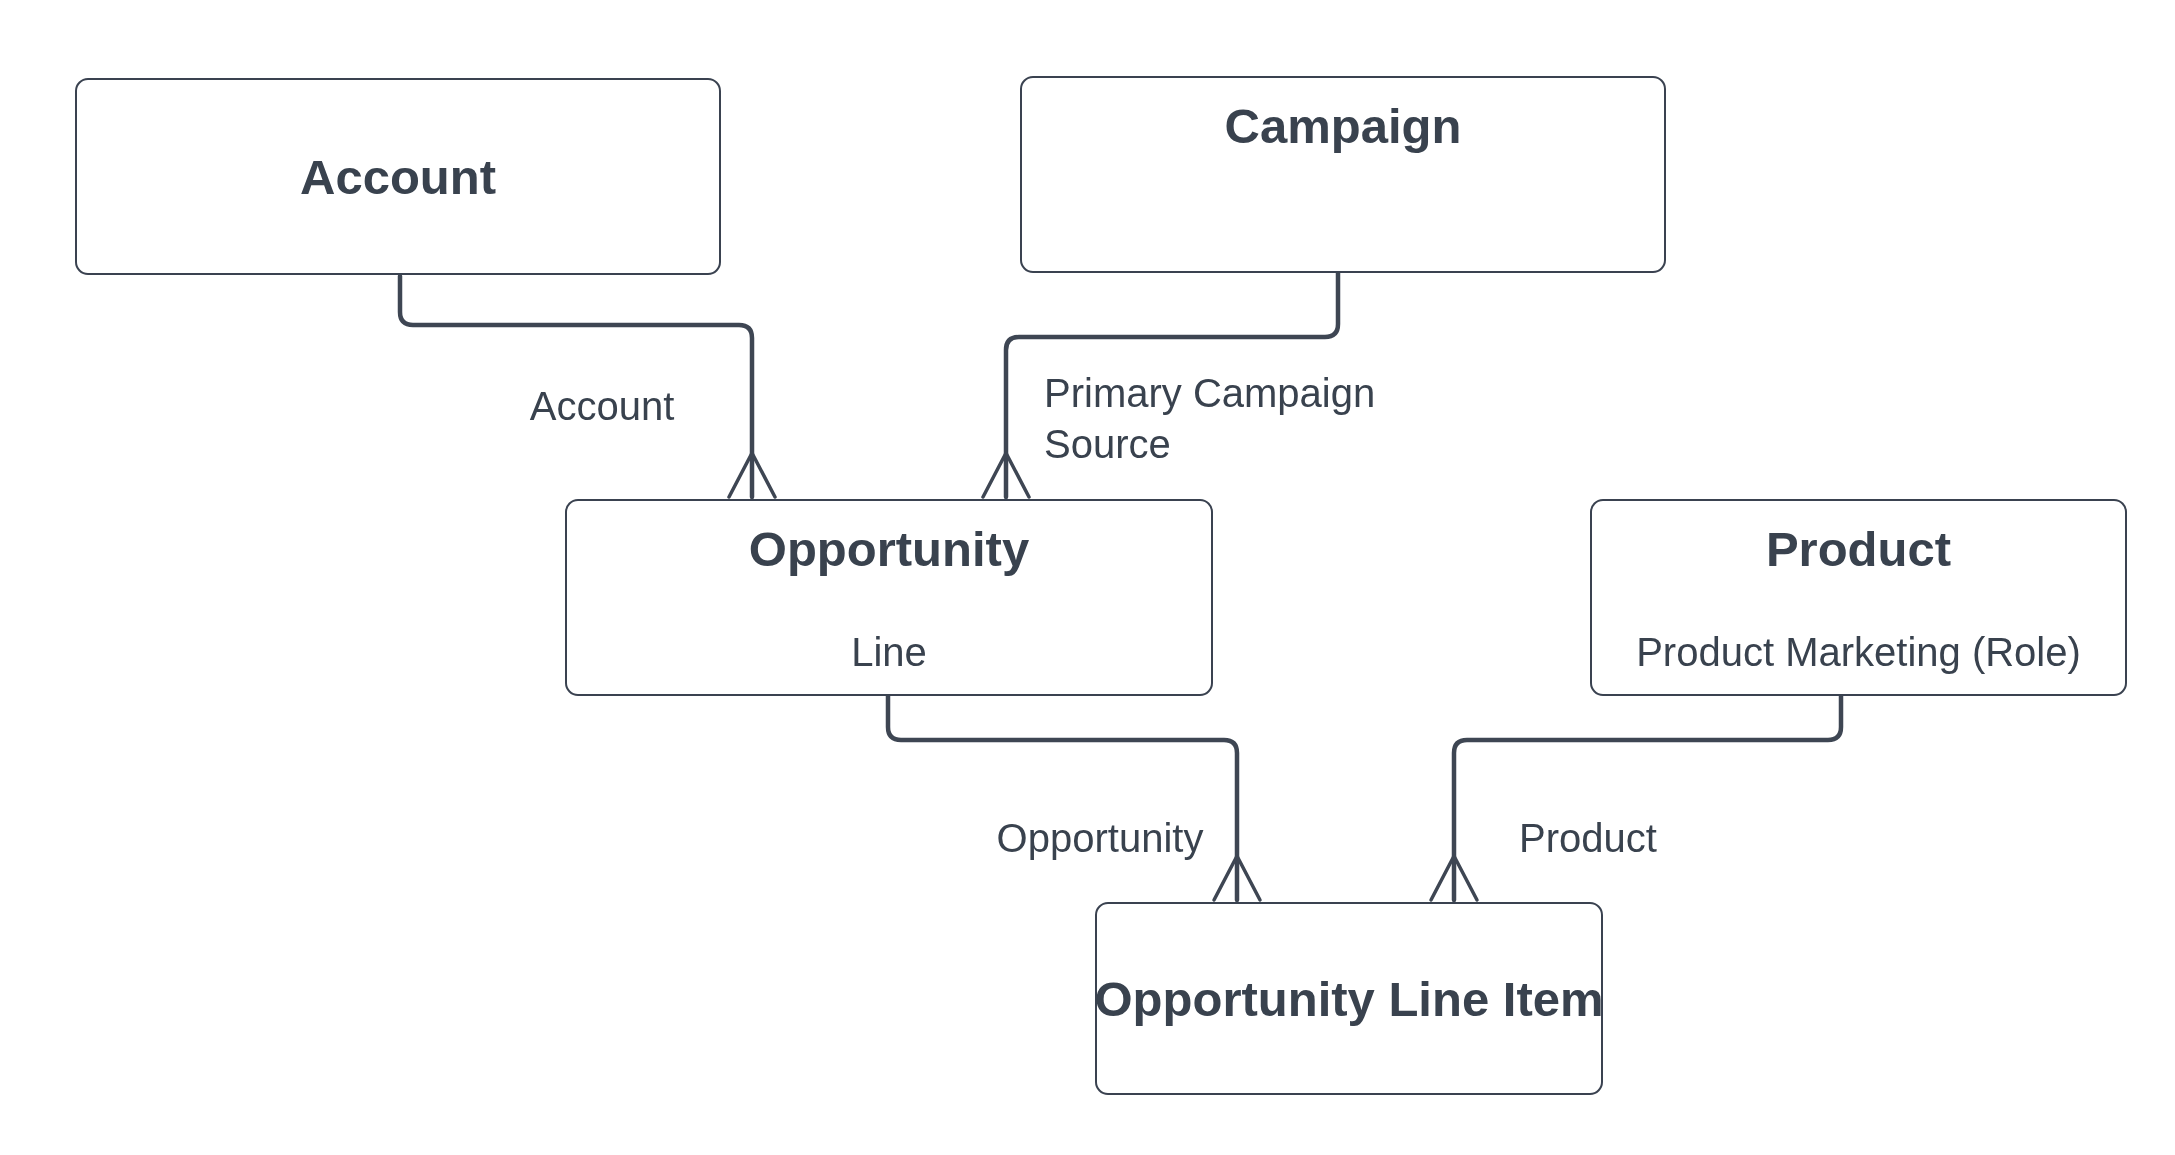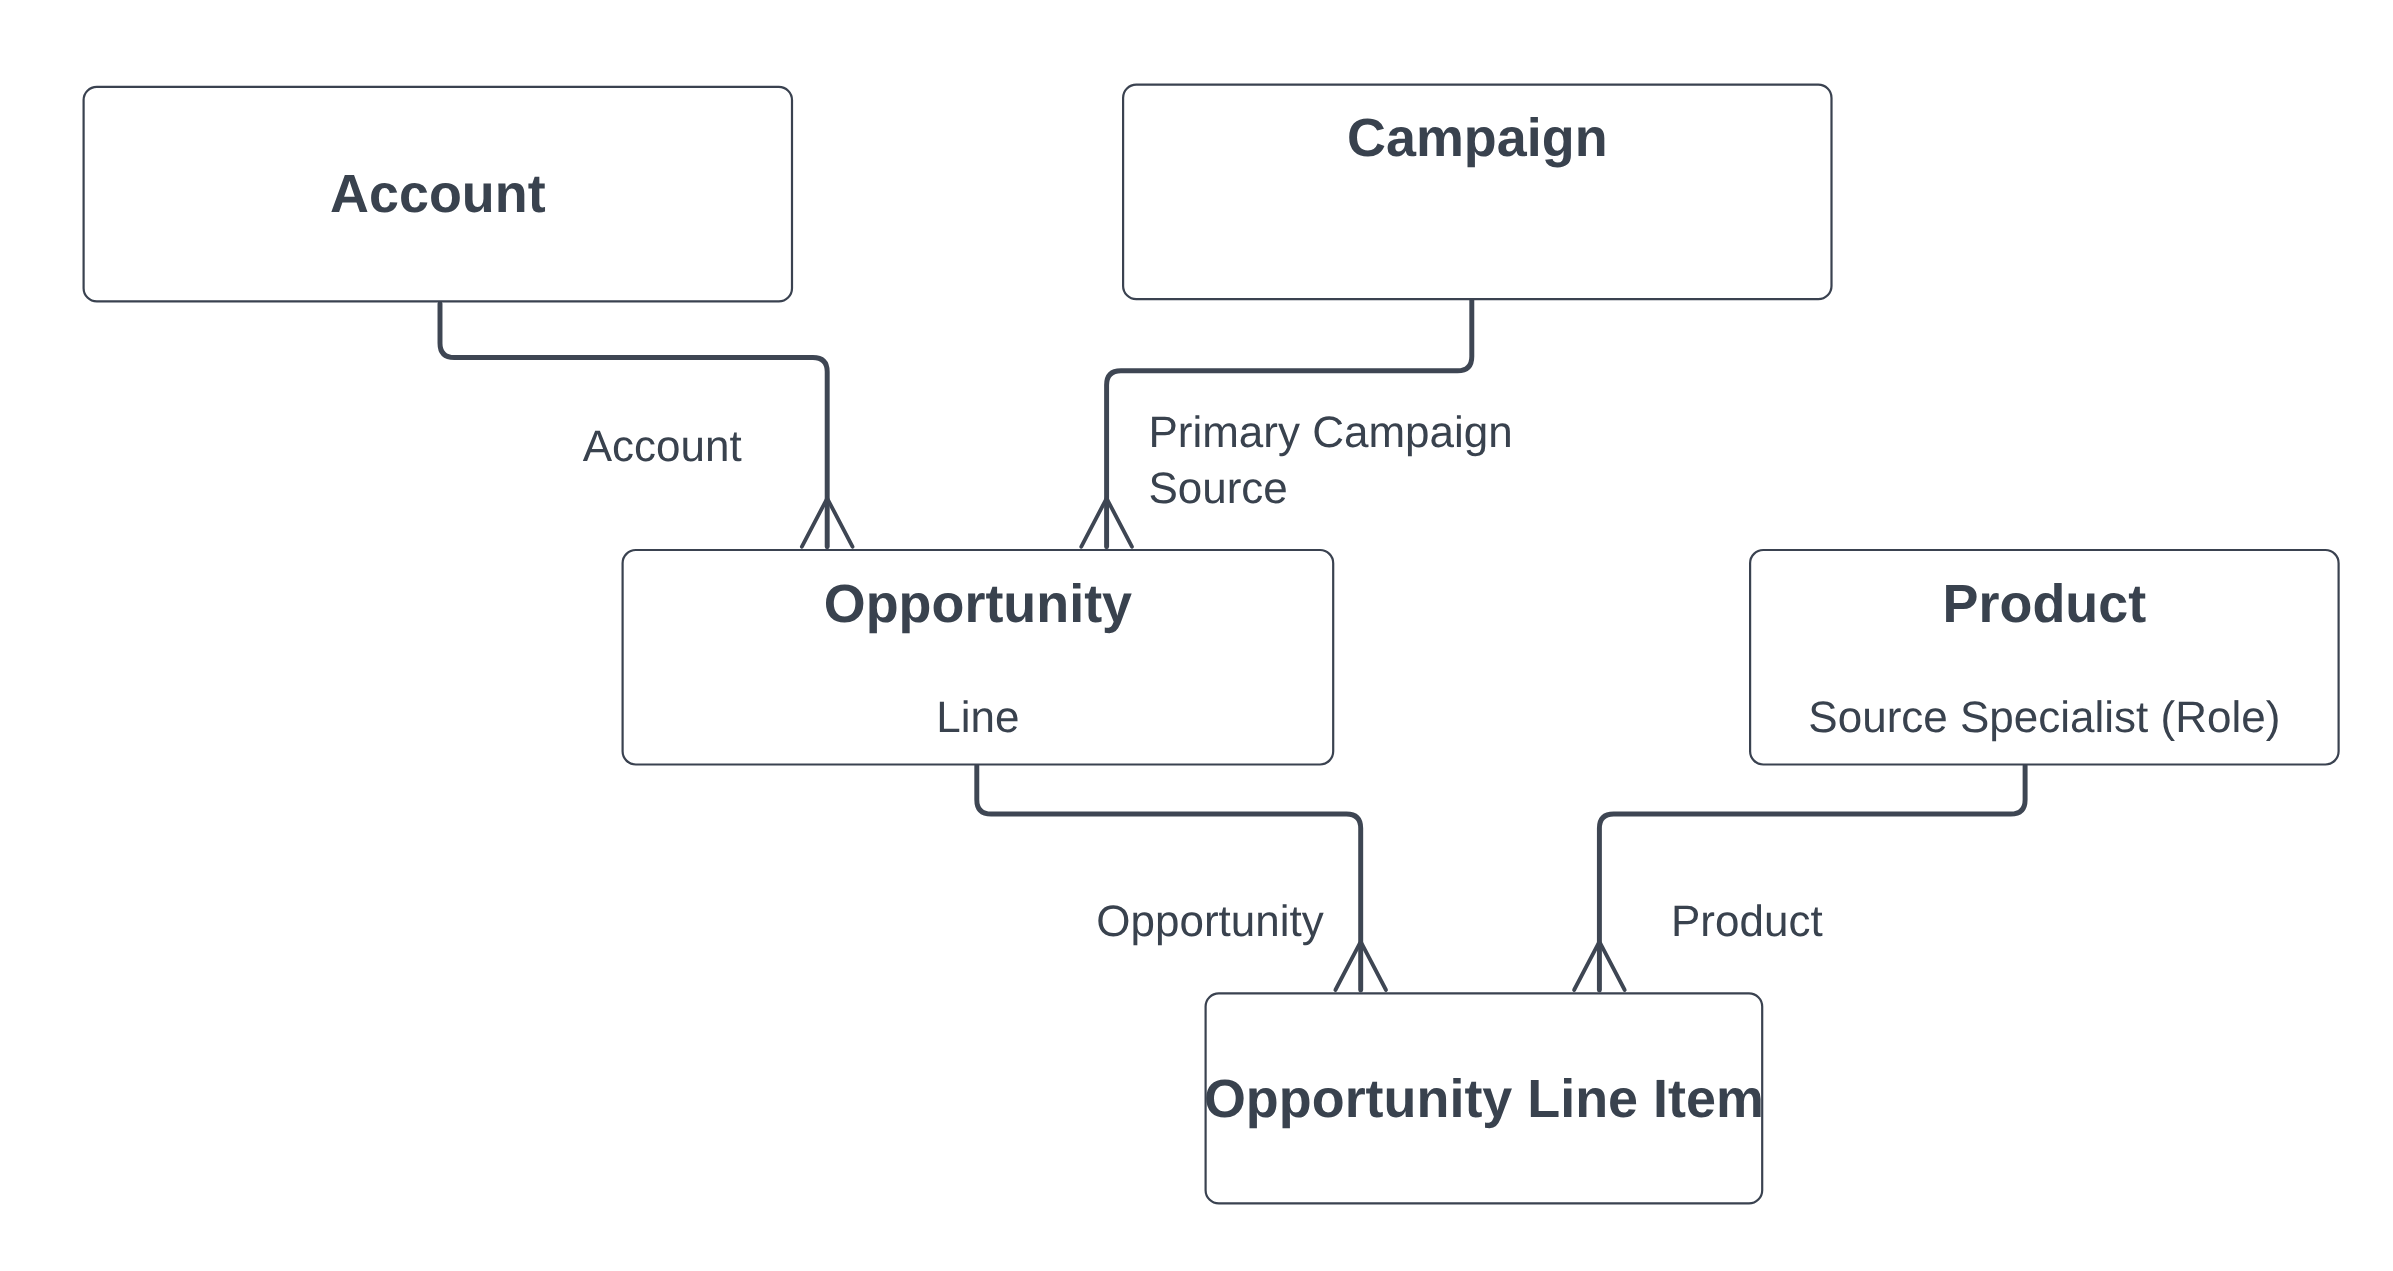--- a/index.html
+++ b/index.html
@@ -94,21 +94,21 @@
     <div class="title">Campaign</div>
   </div>
 
   <div class="entity two" style="left:565px; top:499px; width:648px; height:197px;">
     <div class="title">Opportunity</div>
     <div class="subtitle">Line</div>
   </div>
 
   <div class="entity two" style="left:1590px; top:499px; width:537px; height:197px;">
     <div class="title">Product</div>
-    <div class="subtitle">Source Specialist (Role)</div>
+    <div class="subtitle">Product Marketing (Role)</div>
   </div>
 
   <div class="entity one" style="left:1095px; top:902px; width:508px; height:193px;text-align:right;">
     <div class="title">Opportunity Line Item</div>
   </div>
 
   <div class="edge-label center" style="left:452px; top:381px; width:300px;">Account</div>
 
   <div class="edge-label" style="left:1044px; top:368px;">Primary Campaign
 Source</div>

